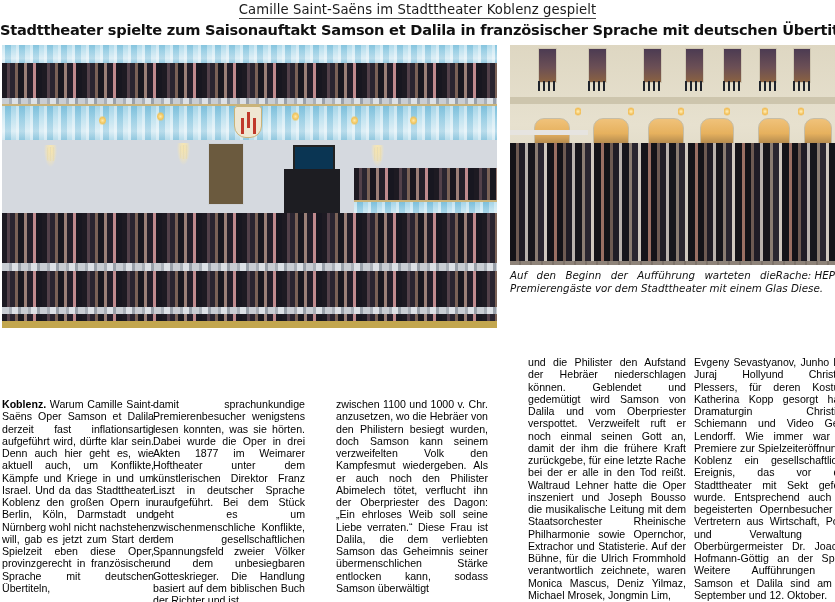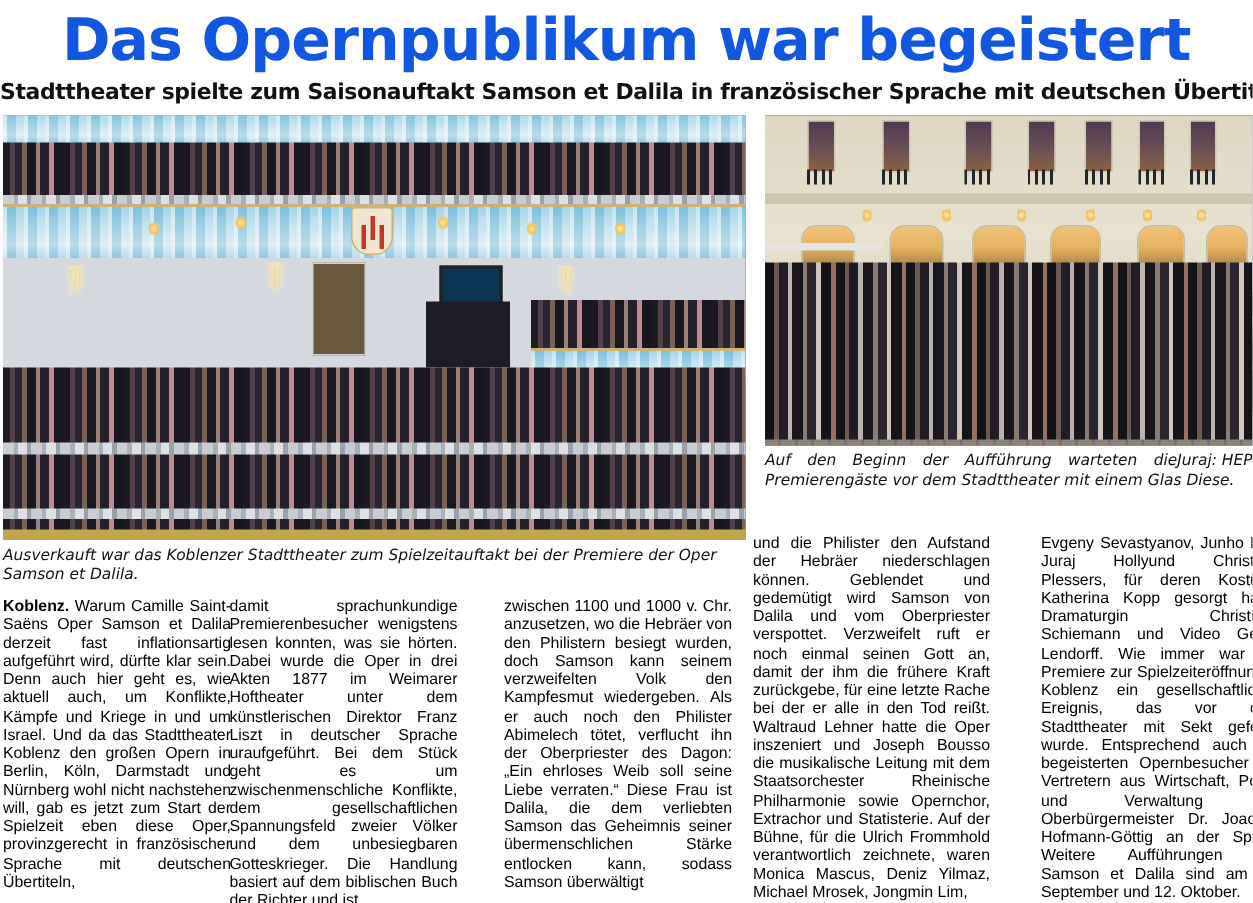--- a/index.html
+++ b/index.html
@@ -124,21 +124,21 @@
     text-justify: inter-word;
     color: #000;
     hyphens: manual;
     overflow: hidden;
     height: 204px;
   }
   .col p { margin: 0; }
   .col-1 { left: 0px;   width: 152px; }
   .col-2 { left: 151px; width: 152px; }
   .col-3 { left: 334px; width: 152px; }
-  .col-4 { left: 500px; width: 158px; top: -42px; height: 246px; }
+  .col-4 { left: 526px; width: 158px; top: -42px; height: 246px; }
   .col-5 { left: 692px; width: 160px; top: -42px; height: 246px; }
   .dateline { font-weight: bold; }
   .signoff { text-align: right; font-style: italic; }
 
   
   .sky { position:absolute; inset:0; }
 
   
   .th-wall { position:absolute; left:0; right:0; background:#d9dde2; }
   .th-balcony {
@@ -227,21 +227,23 @@
       #141318 0 6px, #6d5a52 6px 9px, #201d26 9px 15px, #b9b2ad 15px 18px,
       #17161c 18px 25px, #8a7c72 25px 28px, #2a2630 28px 34px, #d0c8bf 34px 37px,
       #151419 37px 44px, #9a6f63 44px 47px);
   }
   .fc-table { position:absolute; background:#f2f0ec; border:1px solid #ddd8d0; }
 </style>
 </head>
 <body>
 
 <div class="masthead">
-  <div class="headline">Das Opernpublikum war begeistert</div>
+  <div class="overline">
+    <span>Camille Saint-Saëns im Stadttheater Koblenz gespielt</span>
+  </div>
   <div class="subheadline">Stadttheater spielte zum Saisonauftakt Samson et Dalila in französischer Sprache mit deutschen Übertiteln</div>
 </div>
 
 <div class="media-row">
 
   <div class="photo photo-left">
     <div class="sky" style="background:#cfd4da;"></div>
 
     <div class="th-wall" style="top:0; height:14px; background:#dfe3e8;"></div>
 
@@ -276,21 +278,20 @@
     </div>
 
     <div class="th-crowd" style="top:168px; height:56px;"></div>
     <div class="th-seatrow" style="top:218px; height:9px;"></div>
     <div class="th-crowd" style="top:226px; height:40px;"></div>
     <div class="th-seatrow" style="top:262px; height:8px;"></div>
     <div class="th-crowd" style="top:269px; height:14px;"></div>
     <div class="th-wall" style="top:276px; height:7px; background:#c2a64e;"></div>
   </div>
 
-  <div class="caption caption-left">Ausverkauft war das Koblenzer Stadttheater zum Spielzeitauftakt bei der Premiere der Oper Samson et Dalila.</div>
 
   <div class="photo photo-right">
     <div class="fc-sky" style="height:8px;"></div>
     <div class="fc-wall" style="top:0; height:160px;"></div>
 
     <div class="fc-win" style="left:28px;  top:3px; width:17px; height:33px;"></div>
     <div class="fc-win" style="left:78px;  top:3px; width:17px; height:33px;"></div>
     <div class="fc-win" style="left:133px; top:3px; width:17px; height:33px;"></div>
     <div class="fc-win" style="left:175px; top:3px; width:17px; height:33px;"></div>
     <div class="fc-win" style="left:213px; top:3px; width:17px; height:33px;"></div>
@@ -326,21 +327,21 @@
     <div class="fc-ground" style="height:70px;"></div>
     <div class="fc-table" style="left:228px; top:132px; width:22px; height:40px;"></div>
 
     <div class="fc-crowd" style="top:98px;  height:36px;"></div>
     <div class="fc-crowd" style="top:118px; height:48px;"></div>
     <div class="fc-crowd" style="top:140px; height:58px;"></div>
     <div class="fc-crowd" style="top:170px; height:46px;"></div>
   </div>
 
   <div class="caption caption-right">
-    <span class="credit">Juraj: HEP</span>
+    <span class="credit">Rache: HEP</span>
     <span>Auf den Beginn der Aufführung warteten die Premierengäste vor dem Stadttheater mit einem Glas Diese.</span>
   </div>
 </div>
 
 <div class="columns">
   <div class="col col-1">
     <p><span class="dateline">Koblenz.</span><span> Warum Camille Saint-Saëns Oper Samson et Dalila derzeit fast inflationsartig aufgeführt wird, dürfte klar sein. Denn auch hier geht es, wie aktuell auch, um Konflikte, Kämpfe und Kriege in und um Israel. Und da das Stadttheater Koblenz den großen Opern in Berlin, Köln, Darmstadt und Nürnberg wohl nicht nachstehen will, gab es jetzt zum Start der Spielzeit eben diese Oper, provinzgerecht in französischer Sprache mit deutschen Übertiteln,</span></p>
   </div>
   <div class="col col-2">
     <p>damit sprachunkundige Premierenbesucher wenigstens lesen konnten, was sie hörten. Dabei wurde die Oper in drei Akten 1877 im Weimarer Hoftheater unter dem künstlerischen Direktor Franz Liszt in deutscher Sprache uraufgeführt. Bei dem Stück geht es um zwischenmenschliche Konflikte, dem gesellschaftlichen Spannungsfeld zweier Völker und dem unbesiegbaren Gotteskrieger. Die Handlung basiert auf dem biblischen Buch der Richter und ist</p>

